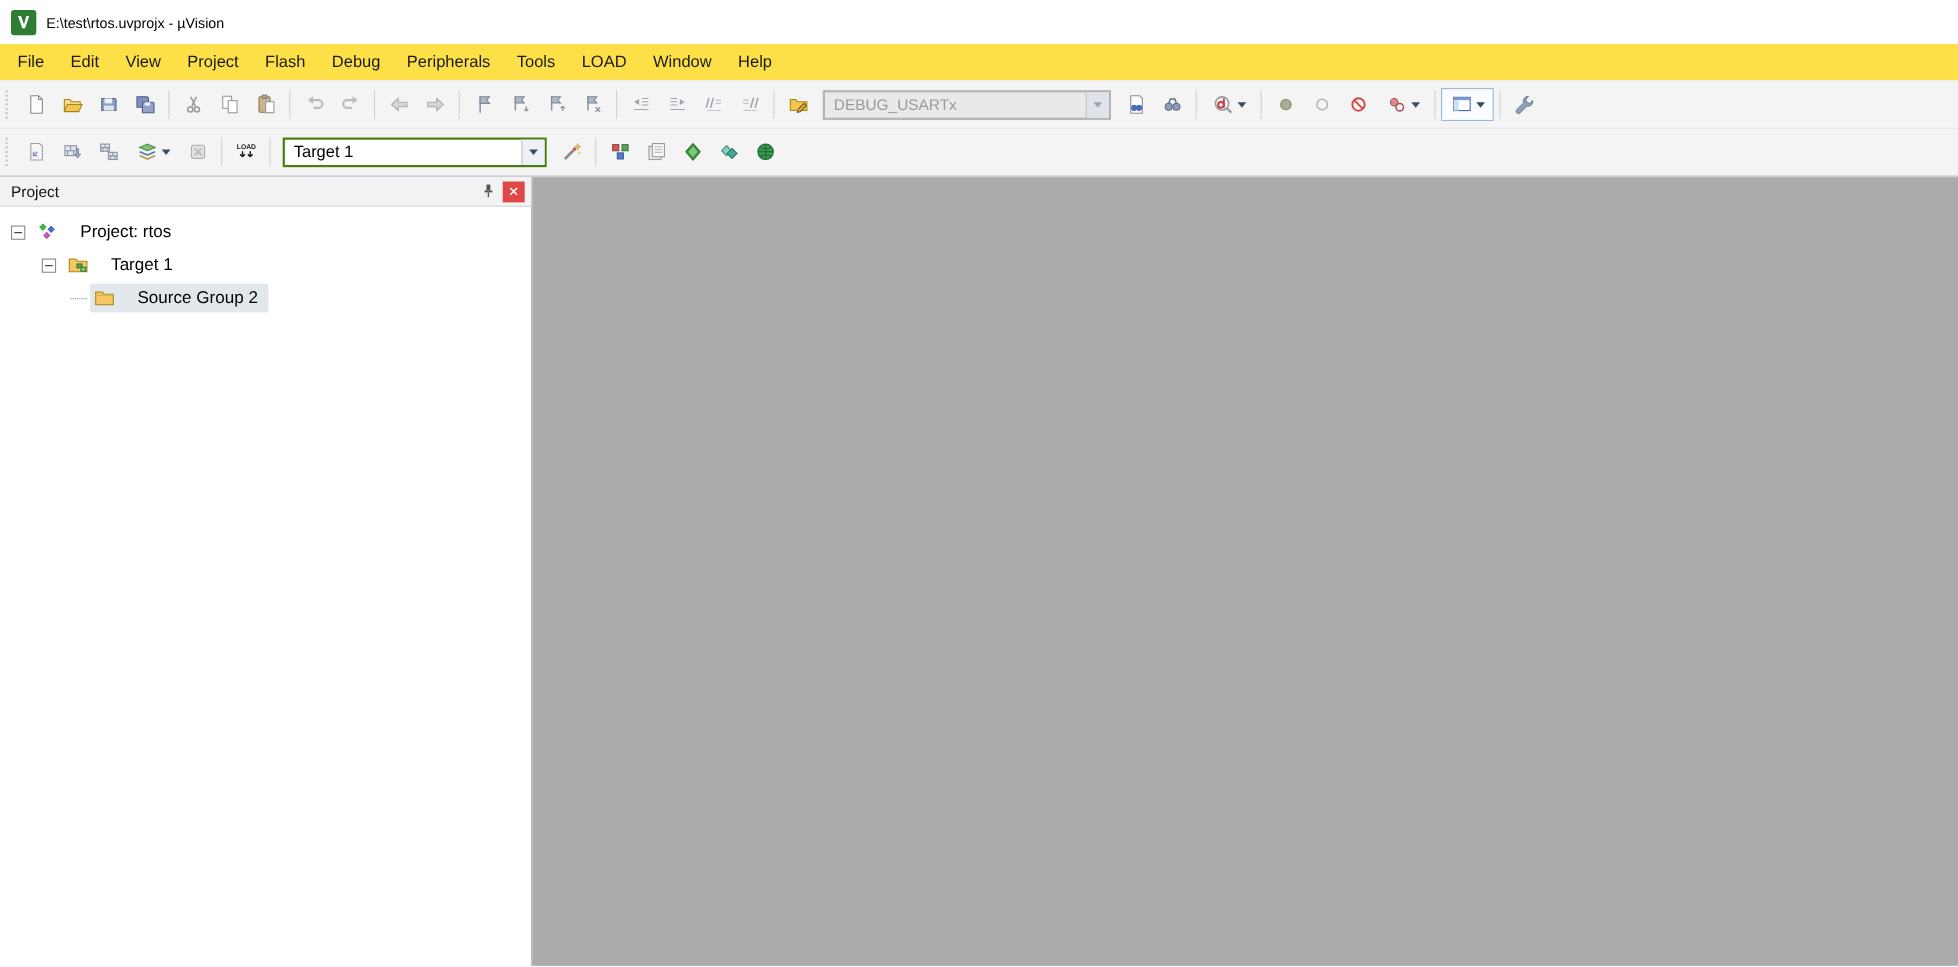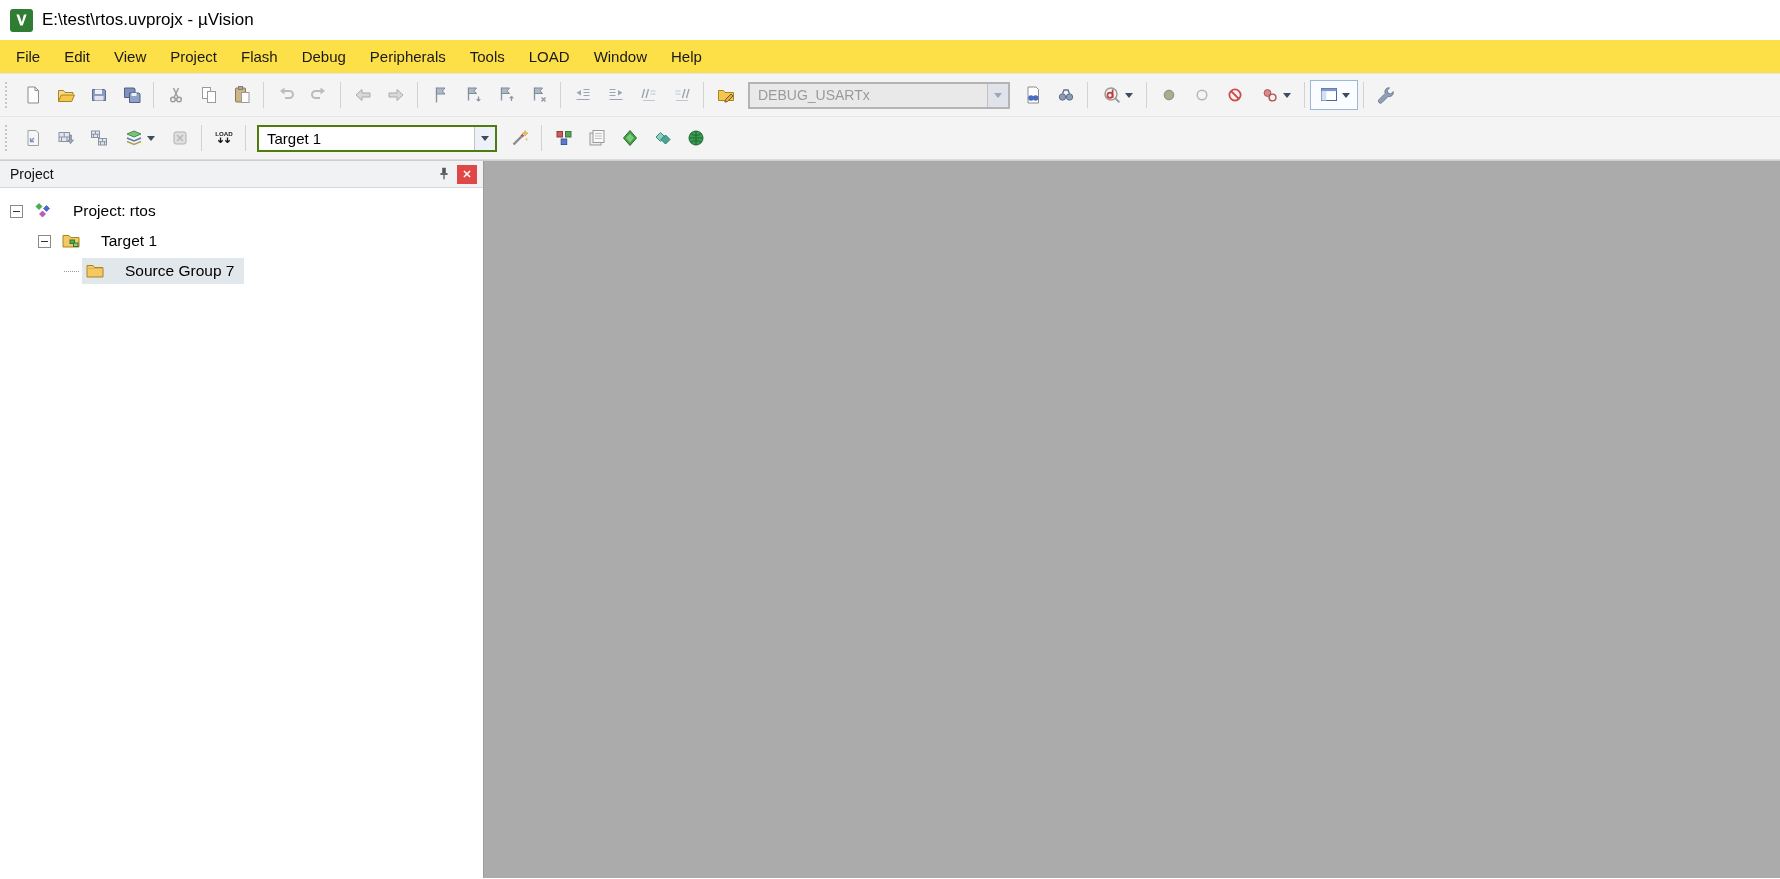--- a/index.html
+++ b/index.html
@@ -3,21 +3,21 @@
 <meta charset="utf-8">
 <style>
   * { margin:0; padding:0; box-sizing:border-box; }
   html,body { width:1780px; height:879px; overflow:hidden; }
   body { font-family:"Liberation Sans", sans-serif; background:#fff; color:#111;
          --main-area:#ababab; --selection:#e2e7ec; --close-button:#e04848; --toolbar-bg:#f4f4f4; }
 
   
   .titlebar { height:40px; display:flex; align-items:center; gap:9px; padding:0 10px; background:#fff; }
   .app-icon { width:23px; height:23px; border-radius:3px; background:#2e7d32; display:flex; align-items:center; justify-content:center; }
-  .titlebar-text { font-size:17px; color:#000; }
+  .titlebar-text { font-size:13px; color:#000; }
 
   
   .menubar { height:33px; display:flex; align-items:center; background:#fde047; padding:0 4px; }
   .menu-item { padding:5px 12px; font-size:15px; color:#1a1a1a; cursor:default; }
 
   
   .toolbar { display:flex; align-items:center; background:var(--toolbar-bg); border-top:1px solid #e6e6e6; padding:0 2px; }
   .toolbar-main { height:43px; }
   .toolbar-build { height:44px; border-bottom:1px solid #dcdcdc; }
   .grip { width:7px; height:26px; border-left:2px dotted #c6c6c6; margin:0 4px 0 3px; }
@@ -464,21 +464,21 @@
         </span>
       </div>
 
       <div class="tree-row lvl2">
         <span class="dots"></span>
         <span class="row-inner sel">
           <svg width="20" height="20" viewBox="0 0 20 20">
               <path d="M2 4.5h6l1.5 2H18V16H2z" fill="#f5c863" stroke="#a8861e"></path>
               <path d="M2 7.5h16" stroke="#e3b44e"></path>
             </svg>
-          <span class="tree-label">Source Group 7</span>
+          <span class="tree-label">Source Group 2</span>
         </span>
       </div>
 
     </div>
   </div>
 
   <div class="main-area"></div>
 </div>
 
 </body></html>

